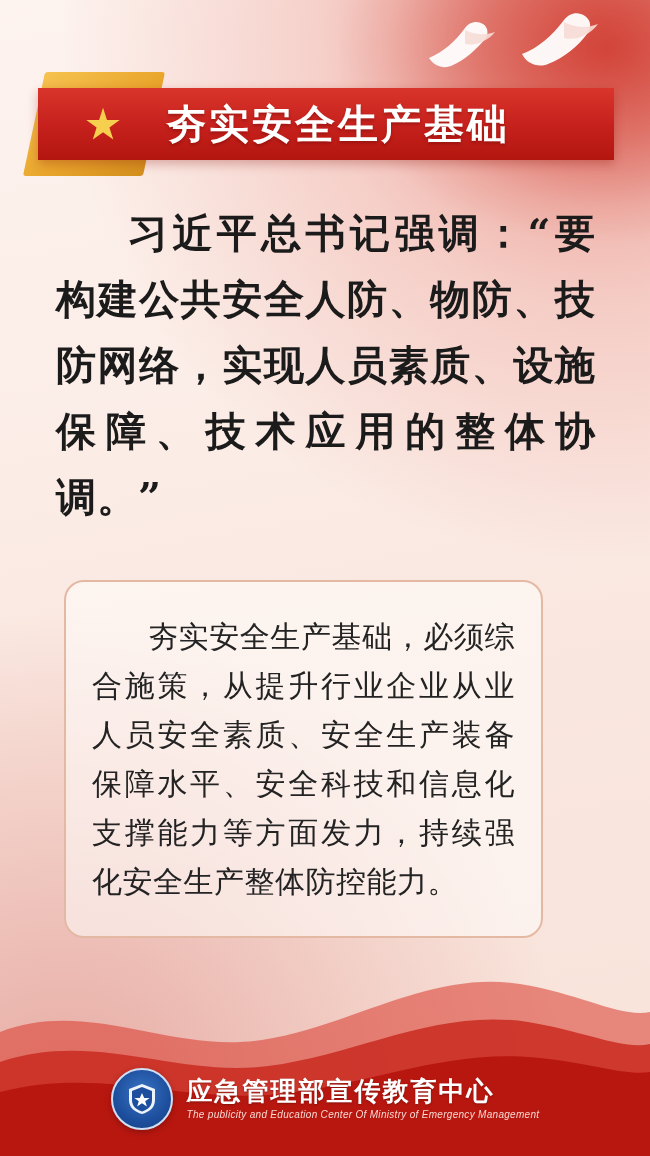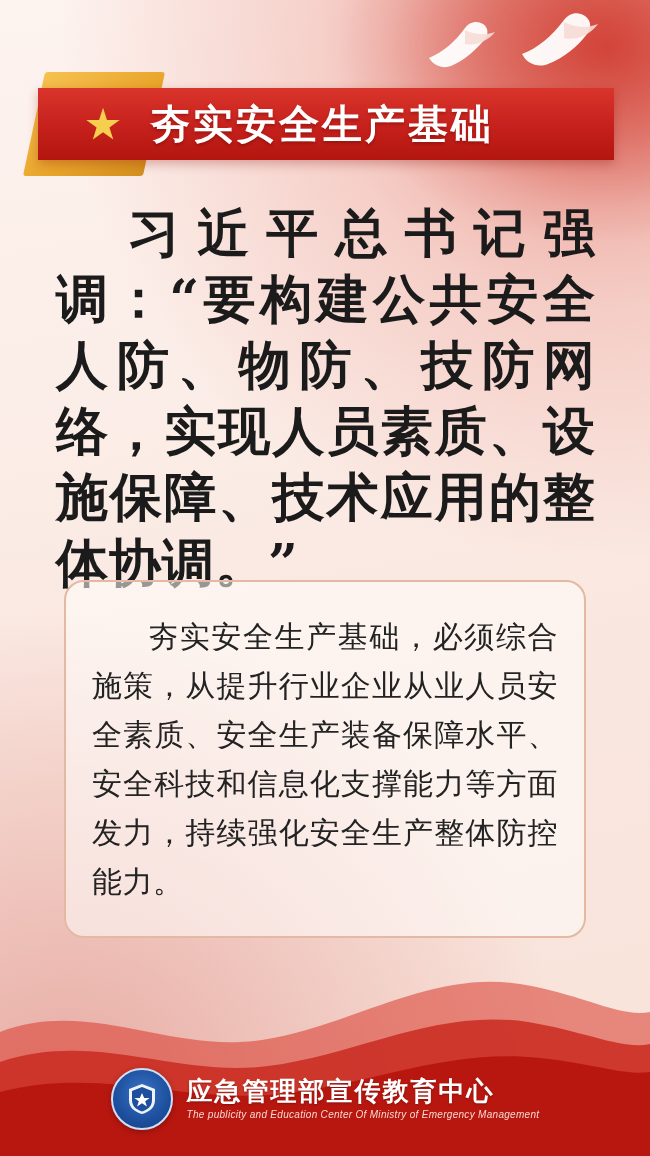--- a/index.html
+++ b/index.html
@@ -83,55 +83,55 @@
     top: 18px;
     width: 38px;
     height: 38px;
     color: #f7cf4f;
     font-size: 38px;
     line-height: 36px;
     text-align: center;
   }
   .banner-title {
     position: absolute;
-    left: 112px;
+    left: 128px;
     top: 0;
     height: 72px;
     line-height: 72px;
     font-family: "DejaVu Serif", "Liberation Serif", serif;
     font-weight: bold;
     font-size: 40px;
     letter-spacing: 3px;
     color: #ffffff;
     text-shadow: 0 2px 3px rgba(110,10,6,0.45);
     white-space: nowrap;
   }
 
   
   .quote {
     position: absolute;
     left: 56px;
     top: 200px;
     width: 540px;
     font-family: "DejaVu Serif", "Liberation Serif", serif;
     font-weight: bold;
-    font-size: 52px;
+    font-size: 40px;
     line-height: 66px;
     letter-spacing: 1px;
     color: #1b1b1b;
     text-indent: 72px;
     text-align: justify;
   }
 
   
   .card {
     position: absolute;
     left: 64px;
     top: 580px;
-    width: 522px;
+    width: 479px;
     min-height: 332px;
     box-sizing: border-box;
     padding: 30px 26px 30px 26px;
     border: 2px solid #e4b9a4;
     border-radius: 20px;
     background: rgba(255,253,252,0.55);
   }
   .card-text {
     font-family: "DejaVu Sans", sans-serif;
     font-size: 30px;

